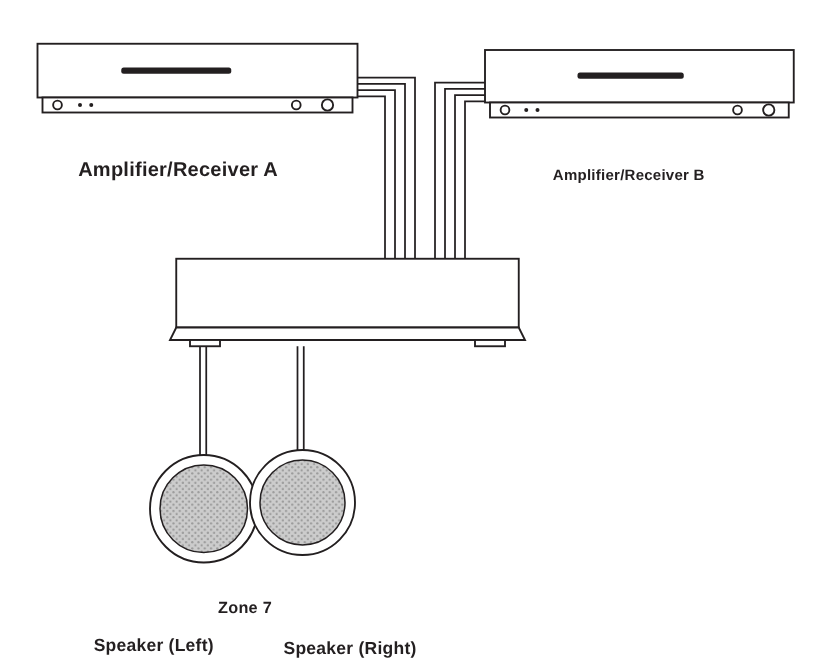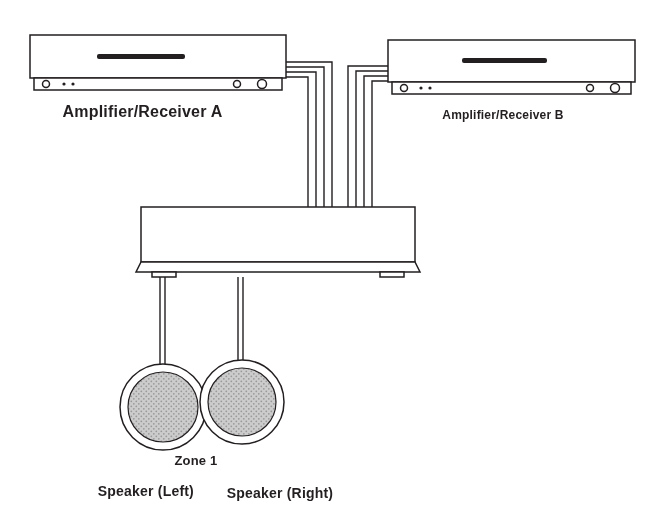--- a/index.html
+++ b/index.html
@@ -28,25 +28,26 @@
 
   
   .lbl {
     position: absolute;
     color: var(--line, #231f20);
     font-weight: bold;
     text-align: center;
     letter-spacing: 0.2px;
     -webkit-user-select: none;
     user-select: none;
+    margin-top: 25px;
   }
   .amp-a-label  { left: 30px;  top: 103px; width: 225px; font-size: 16px; }
   .amp-b-label  { left: 388px; top: 108px; width: 230px; font-size: 12px; }
   .zone-label   { left: 140px; top: 453px; width: 112px; font-size: 13px; }
-  .spk-l-label  { left: 52px;  top: 483px; width: 142px; font-size: 14px; text-align: right; }
+  .spk-l-label  { left: 52px;  top: 483px; width: 142px; font-size: 14px; }
   .spk-r-label  { left: 206px; top: 485px; width: 148px; font-size: 14px; }
 </style>
 </head>
 <body>
 
 <div class="page">
 
   <svg width="652" height="527" viewBox="0 0 652 527">
     <defs>
       <pattern id="grille" width="5" height="5" patternUnits="userSpaceOnUse">
@@ -113,17 +114,17 @@
       <circle class="grille" cx="163" cy="407" r="35"></circle>
     </g>
     <g>
       <circle class="ln" cx="242" cy="402" r="42"></circle>
       <circle class="grille" cx="242" cy="402" r="34"></circle>
     </g>
   </svg>
 
   <div class="lbl amp-a-label">Amplifier/Receiver A</div>
   <div class="lbl amp-b-label">Amplifier/Receiver B</div>
-  <div class="lbl zone-label">Zone 1</div>
+  <div class="lbl zone-label">Zone 7</div>
   <div class="lbl spk-l-label">Speaker (Left)</div>
   <div class="lbl spk-r-label">Speaker (Right)</div>
 
 </div>
 
 </body></html>

